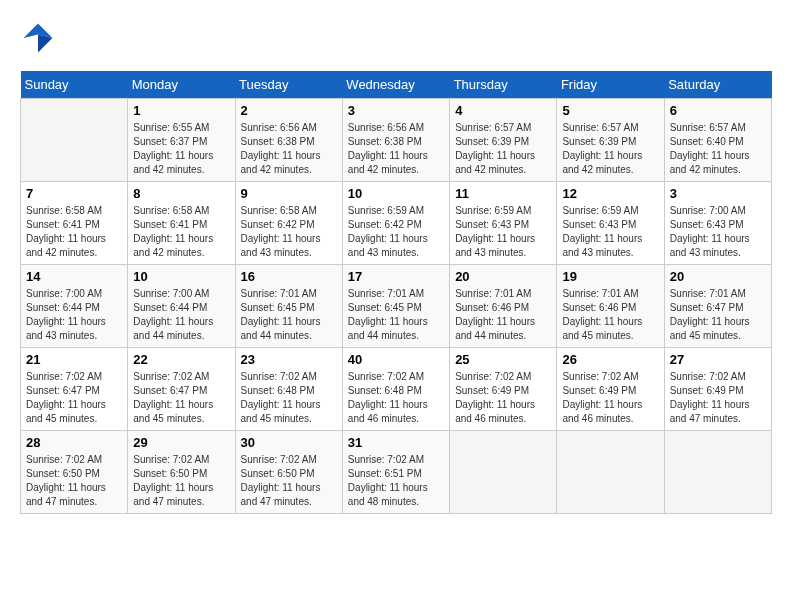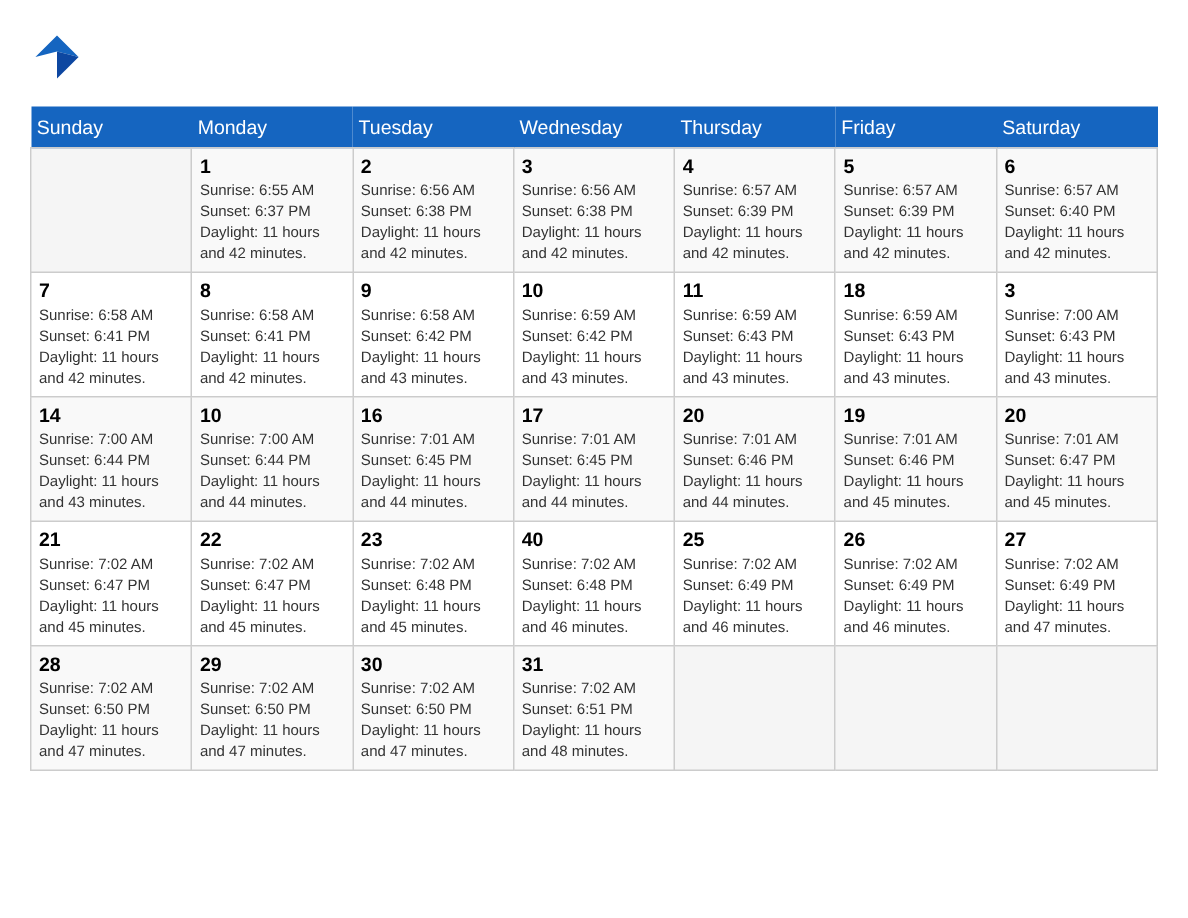--- a/index.html
+++ b/index.html
@@ -187,21 +187,21 @@
 and 43 minutes.</div>
         </td>
         <td>
           <span class="day-number">11</span>
           <div class="day-info" style="white-space: pre-line;">Sunrise: 6:59 AM
 Sunset: 6:43 PM
 Daylight: 11 hours
 and 43 minutes.</div>
         </td>
         <td>
-          <span class="day-number">18</span>
+          <span class="day-number">12</span>
           <div class="day-info" style="white-space: pre-line;">Sunrise: 6:59 AM
 Sunset: 6:43 PM
 Daylight: 11 hours
 and 43 minutes.</div>
         </td>
         <td>
           <span class="day-number">3</span>
           <div class="day-info" style="white-space: pre-line;">Sunrise: 7:00 AM
 Sunset: 6:43 PM
 Daylight: 11 hours

